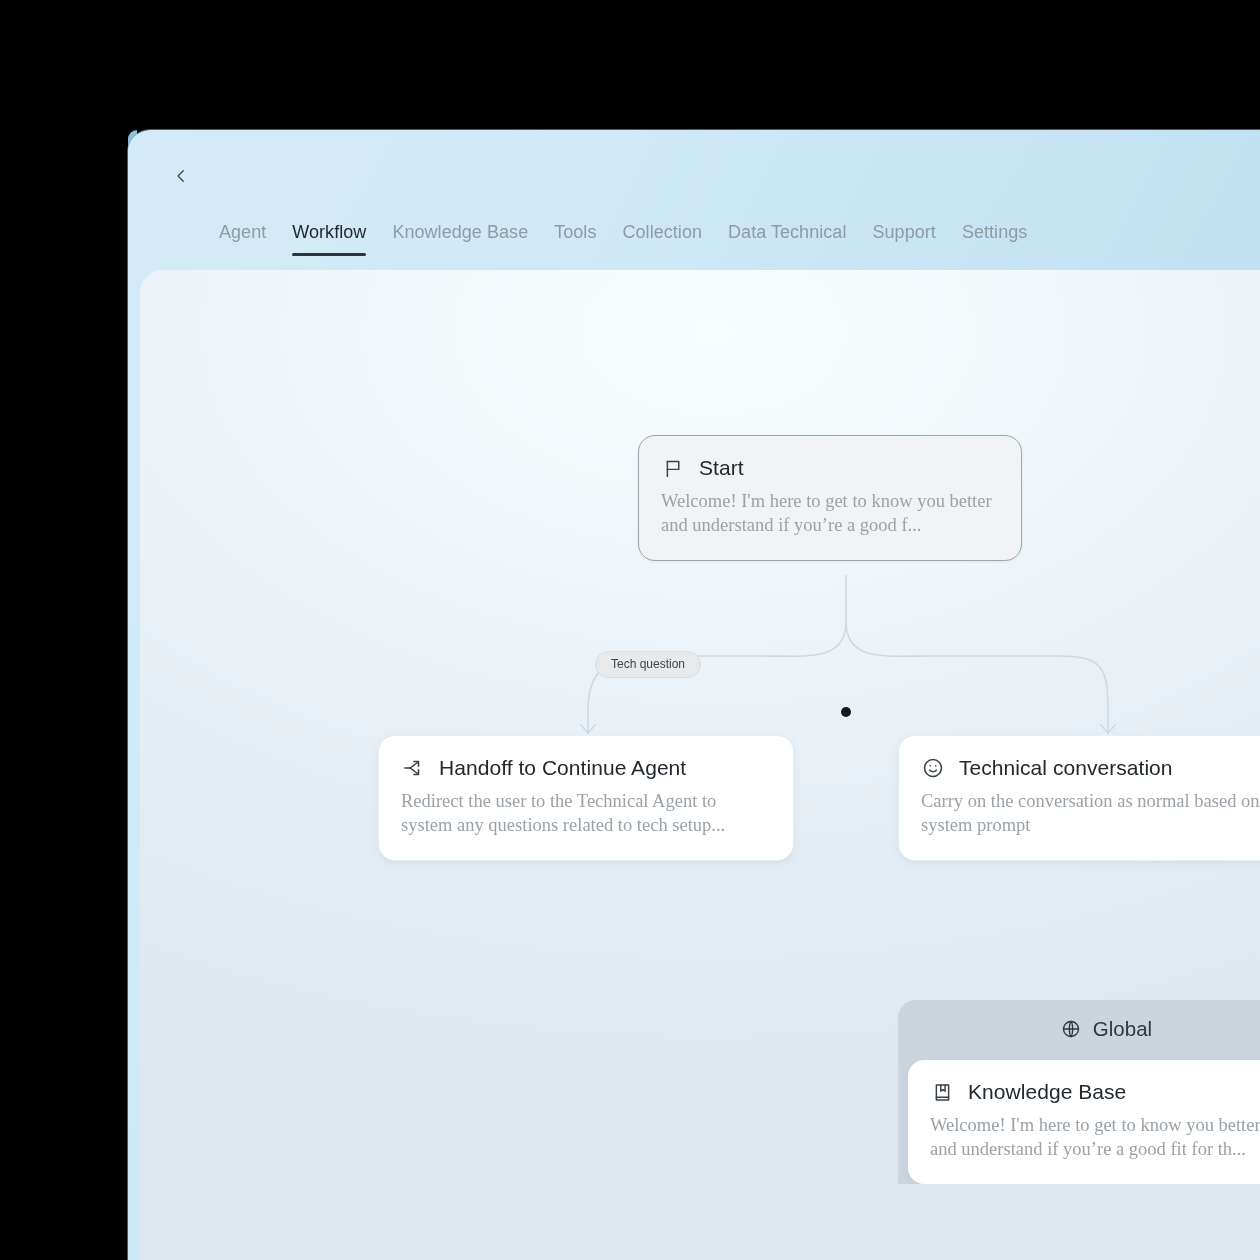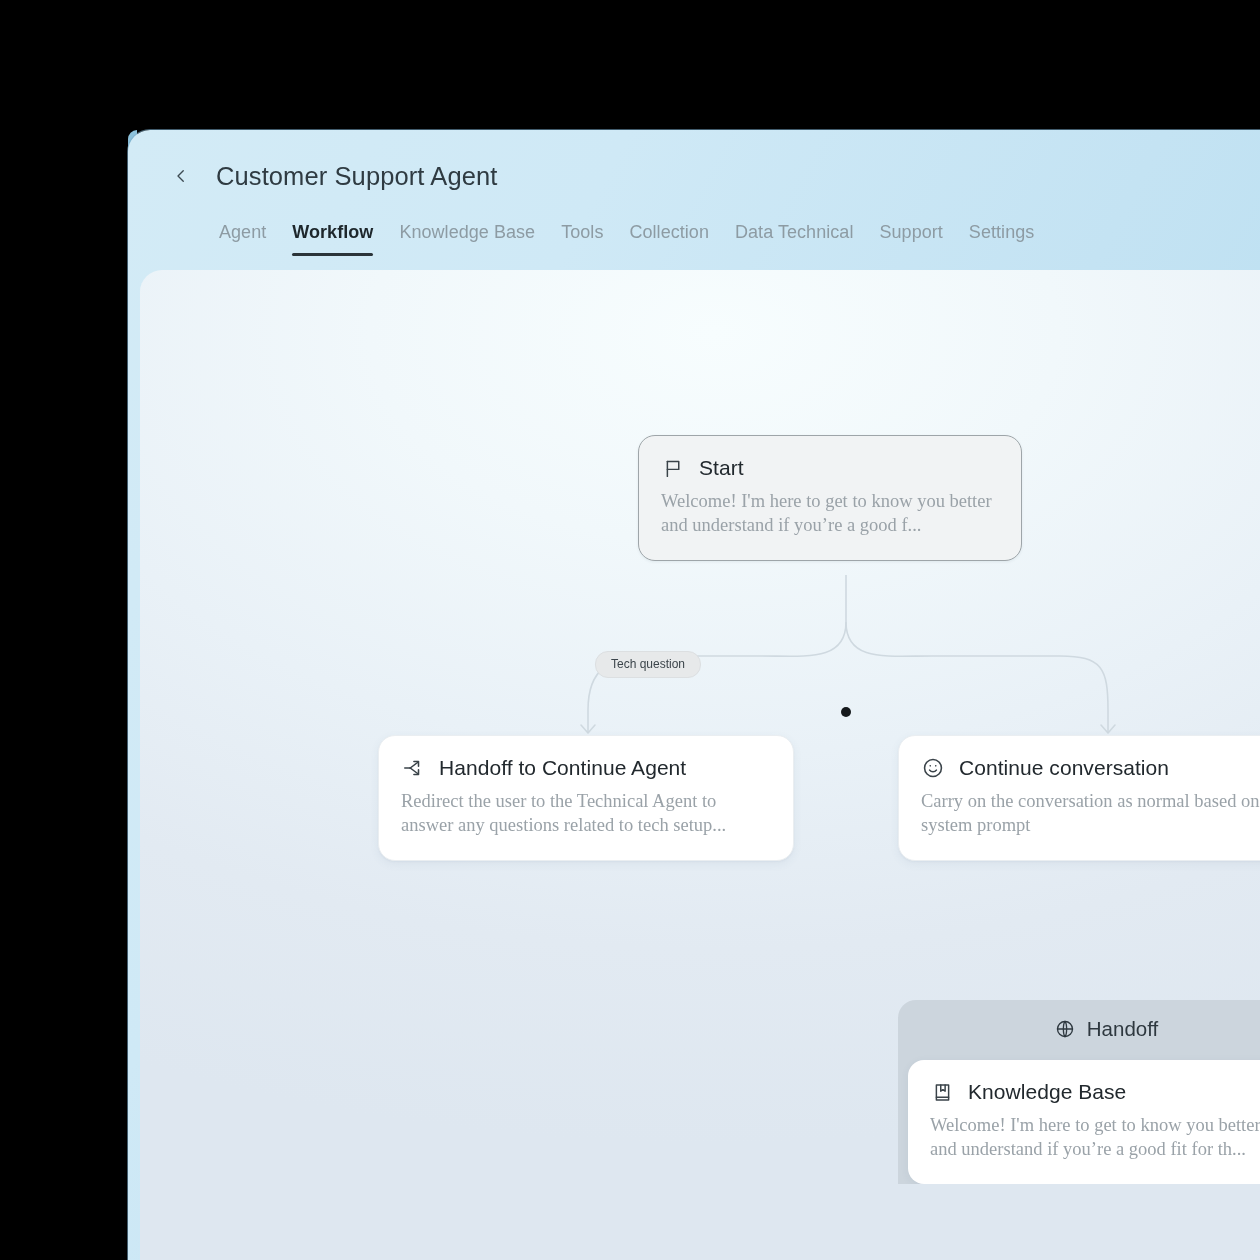--- a/index.html
+++ b/index.html
@@ -82,21 +82,21 @@
     position: relative;
     font-size: 18px;
     color: #8d9ba3;
     padding: 0 13px 13px 13px;
     white-space: nowrap;
     cursor: pointer;
     letter-spacing: .05px;
   }
   .tab.active {
     color: #1e272c;
-    font-weight: bold;
+    font-weight: normal;
   }
   .tab.active::after {
     content: "";
     position: absolute;
     left: 13px; right: 13px;
     bottom: 0;
     height: 3px;
     background: #2b3439;
     border-radius: 2px;
   }
@@ -255,21 +255,20 @@
   <div class="window">
 
     <div class="titlebar">
       <div class="back-btn">
         <span>
           <svg width="18" height="18" viewBox="0 0 24 24" fill="none" stroke="currentColor" stroke-width="1.8" stroke-linecap="round" stroke-linejoin="round">
             <polyline points="15 5 8 12 15 19"></polyline>
           </svg>
         </span>
       </div>
-      <div class="page-title">Customer Support Agent</div>
     </div>
 
     <div class="tabs">
       <div class="tab">Agent</div>
       <div class="tab active">Workflow</div>
       <div class="tab">Knowledge Base</div>
       <div class="tab">Tools</div>
       <div class="tab">Collection</div>
       <div class="tab">Data Technical</div>
       <div class="tab">Support</div>
@@ -316,49 +315,49 @@
             <svg width="22" height="22" viewBox="0 0 24 24" fill="none" stroke="currentColor" stroke-width="1.7" stroke-linecap="round" stroke-linejoin="round">
               <path d="M3 12h6"></path>
               <path d="M9 12l8-6"></path>
               <path d="M9 12l8 6"></path>
               <polyline points="13 5 18 5 18 10"></polyline>
               <polyline points="13 19 18 19 18 14"></polyline>
             </svg>
           </span>
           <span class="node-title">Handoff to Continue Agent</span>
         </div>
-        <div class="node-desc">Redirect the user to the Technical Agent to answer any questions related to tech setup...</div>
+        <div class="node-desc">Redirect the user to the Technical Agent to system any questions related to tech setup...</div>
       </div>
 
       <div class="node node-plain node-continue">
         <div class="node-head">
           <span class="node-icon">
             <svg width="22" height="22" viewBox="0 0 24 24" fill="none" stroke="currentColor" stroke-width="1.7" stroke-linecap="round" stroke-linejoin="round">
               <circle cx="12" cy="12" r="9.2"></circle>
               <path d="M8.3 14.3a4.6 4.6 0 0 0 7.4 0"></path>
               <circle cx="9" cy="9.6" r="0.9" fill="currentColor" stroke="none"></circle>
               <circle cx="15" cy="9.6" r="0.9" fill="currentColor" stroke="none"></circle>
             </svg>
           </span>
-          <span class="node-title">Continue conversation</span>
+          <span class="node-title">Technical conversation</span>
         </div>
         <div class="node-desc">Carry on the conversation as normal based on the system prompt</div>
       </div>
 
       <div class="global-panel">
         <div class="global-head">
           <span class="global-icon">
             <svg width="20" height="20" viewBox="0 0 24 24" fill="none" stroke="currentColor" stroke-width="1.6" stroke-linecap="round" stroke-linejoin="round">
               <circle cx="12" cy="12" r="9"></circle>
               <path d="M3 12h18"></path>
               <path d="M12 3c2.6 2.8 2.6 15.2 0 18"></path>
               <path d="M12 3c-2.6 2.8-2.6 15.2 0 18"></path>
             </svg>
           </span>
-          <span class="global-title">Handoff</span>
+          <span class="global-title">Global</span>
         </div>
 
         <div class="kb-card">
           <div class="node-head">
             <span class="node-icon">
               <svg width="21" height="21" viewBox="0 0 24 24" fill="none" stroke="currentColor" stroke-width="1.7" stroke-linecap="round" stroke-linejoin="round">
                 <path d="M5 3.5h14v17H5z"></path>
                 <path d="M5 17.5h14"></path>
                 <polyline points="10 3.5 10 10.5 12.5 8.8 15 10.5 15 3.5"></polyline>
               </svg>

